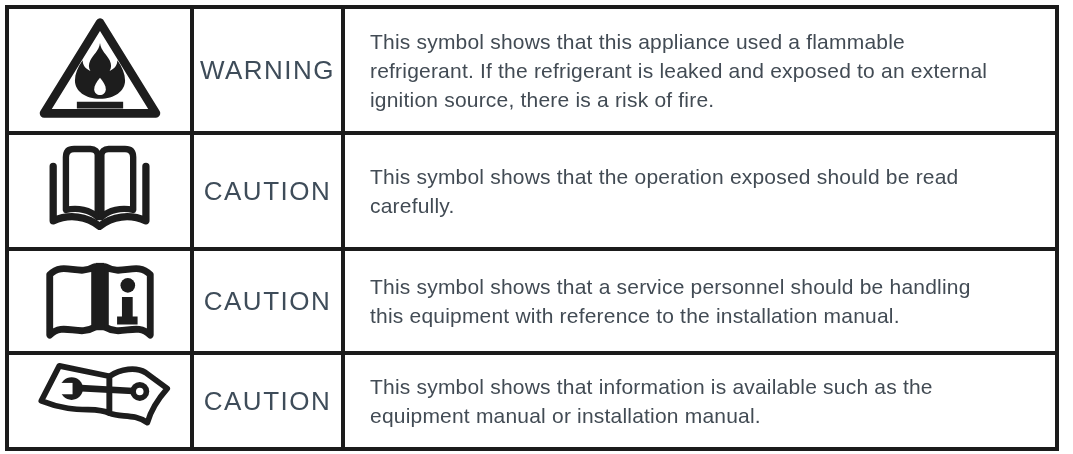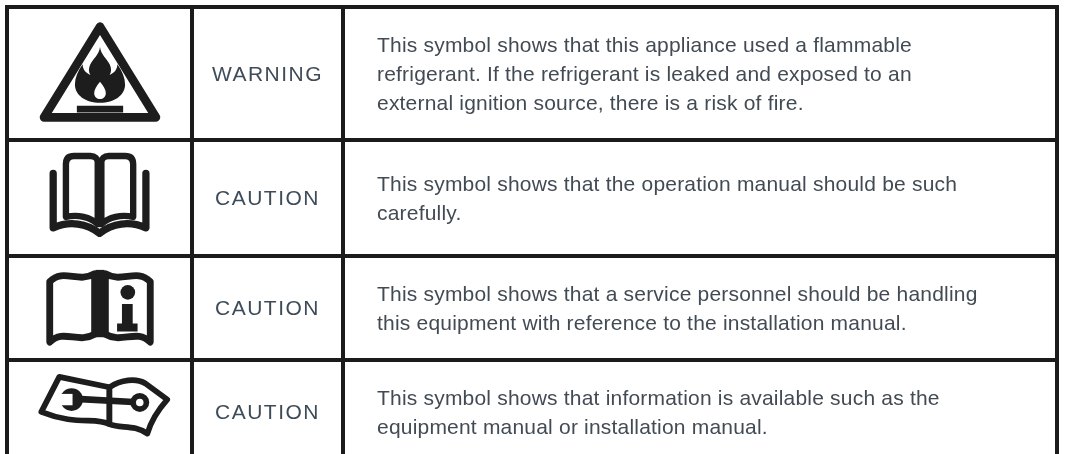--- a/index.html
+++ b/index.html
@@ -41,31 +41,31 @@
     text-align: center;
   }
   td.icon-cell .icon-wrap {
     display: inline-block;
     line-height: 0;
   }
   td.label-cell {
     text-align: center;
   }
   .signal-word {
-    font-size: 21px;
+    font-size: 26px;
     letter-spacing: 1.5px;
     color: #3e4c59;
     white-space: nowrap;
     margin-top: 38px;
   }
   td.desc-cell {
     padding: 6px 48px 6px 17px;
   }
   .desc-text {
-    margin: 15px;
+    margin: 8px;
     font-size: 21px;
     line-height: 29px;
     letter-spacing: 0.2px;
     color: #424b54;
   }
   svg .ink-stroke {
     fill: none;
     stroke: #1d1d1d;
     stroke-linejoin: round;
     stroke-linecap: round;
@@ -122,21 +122,21 @@
             <path class="ink-stroke" stroke-width="8" d="M21 30 V90 C39 82 58 85 72 96 C86 85 105 82 123 90 V30"></path>
             <path class="page-fill" stroke-width="7" d="M35 78 L35 20 C35 14 38 11 44 11 L62 11 C67 11 70 14 70 18 L70 86 C62 78 48 75 35 78 Z"></path>
             <path class="page-fill" stroke-width="7" d="M109 78 L109 20 C109 14 106 11 100 11 L82 11 C77 11 74 14 74 18 L74 86 C82 78 96 75 109 78 Z"></path>
           </svg>
         </span>
       </td>
       <td class="label-cell">
         <span class="signal-word">CAUTION</span>
       </td>
       <td class="desc-cell">
-        <p class="desc-text">This symbol shows that the operation manual should be such carefully.</p>
+        <p class="desc-text">This symbol shows that the operation exposed should be read carefully.</p>
       </td>
     </tr>
 
     <tr class="row-2">
       <td class="icon-cell">
         <span class="icon-wrap">
           <svg width="122" height="90" viewBox="0 0 125 92">
             <path class="page-fill" stroke-width="7" d="M11 21 C25 7 40 23 57 13 L57 75 C40 85 25 69 11 83 Z"></path>
             <path class="page-fill" stroke-width="7" d="M114 21 C100 7 85 23 68 13 L68 75 C85 85 100 69 114 83 Z"></path>
             <rect class="ink-fill" x="58" y="9" width="9" height="69"></rect>

